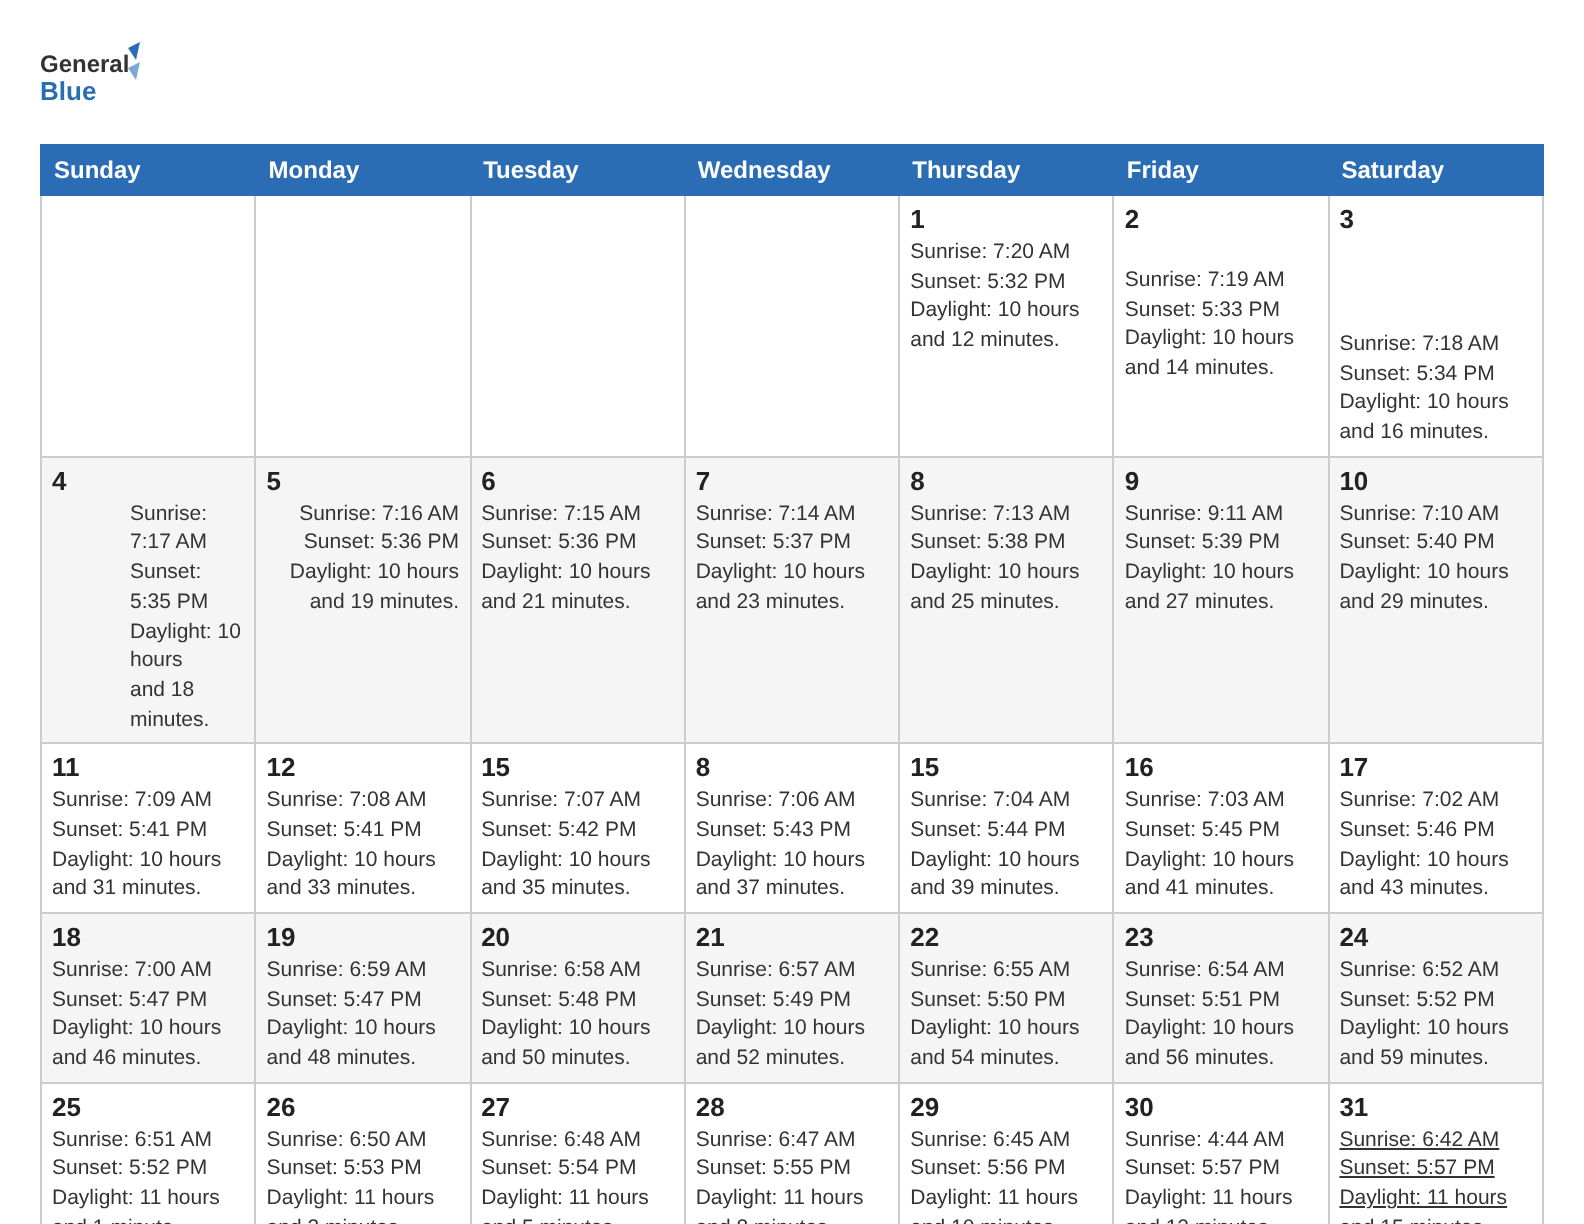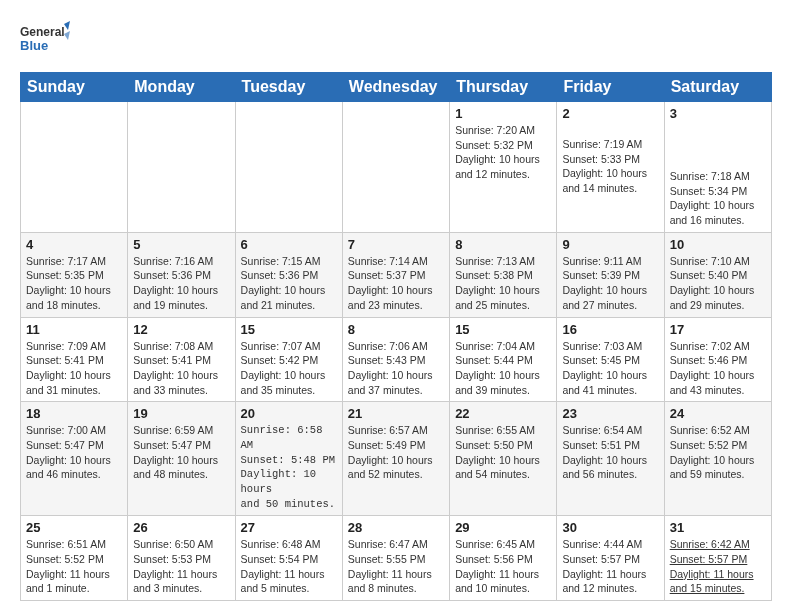--- a/index.html
+++ b/index.html
@@ -36,21 +36,21 @@
     .calendar {
       width: 100%;
       border-collapse: collapse;
       font-size: 11px;
     }
     .calendar th {
       background: #2a6db5;
       color: #fff;
       text-align: left;
       padding: 5px 6px;
-      font-size: 16px;
+      font-size: 12px;
       font-weight: bold;
       border: 1px solid #2a6db5;
     }
     .calendar td {
       vertical-align: top;
       padding: 4px 5px;
       border: 1px solid #ccc;
       width: calc(100% / 7);
       min-height: 80px;
       background: #fff;
@@ -128,28 +128,28 @@
           <span class="day-number">3</span>
           <div class="day-info" style="white-space: pre-line; margin-top: 48px;">Sunrise: 7:18 AM
 Sunset: 5:34 PM
 Daylight: 10 hours
 and 16 minutes.</div>
         </td>
       </tr>
       <tr>
         <td>
           <span class="day-number">4</span>
-          <div class="day-info" style="white-space: pre-line;">Sunrise: 7:17 AM
+          <div class="day-info" style="white-space: pre-line; margin-left: 39px;">Sunrise: 7:17 AM
 Sunset: 5:35 PM
 Daylight: 10 hours
 and 18 minutes.</div>
         </td>
         <td>
           <span class="day-number">5</span>
-          <div class="day-info" style="white-space: pre-line;">Sunrise: 7:16 AM
+          <div class="day-info" style="white-space: pre-line; text-align: right;">Sunrise: 7:16 AM
 Sunset: 5:36 PM
 Daylight: 10 hours
 and 19 minutes.</div>
         </td>
         <td>
           <span class="day-number">6</span>
           <div class="day-info" style="white-space: pre-line;">Sunrise: 7:15 AM
 Sunset: 5:36 PM
 Daylight: 10 hours
 and 21 minutes.</div>
@@ -244,21 +244,21 @@
         </td>
         <td>
           <span class="day-number">19</span>
           <div class="day-info" style="white-space: pre-line;">Sunrise: 6:59 AM
 Sunset: 5:47 PM
 Daylight: 10 hours
 and 48 minutes.</div>
         </td>
         <td>
           <span class="day-number">20</span>
-          <div class="day-info" style="white-space: pre-line; font-family: Liberation Mono, monospace;">Sunrise: 6:58 AM
+          <div class="day-info" style="white-space: pre-line;">Sunrise: 6:58 AM
 Sunset: 5:48 PM
 Daylight: 10 hours
 and 50 minutes.</div>
         </td>
         <td>
           <span class="day-number">21</span>
           <div class="day-info" style="white-space: pre-line;">Sunrise: 6:57 AM
 Sunset: 5:49 PM
 Daylight: 10 hours
 and 52 minutes.</div>

